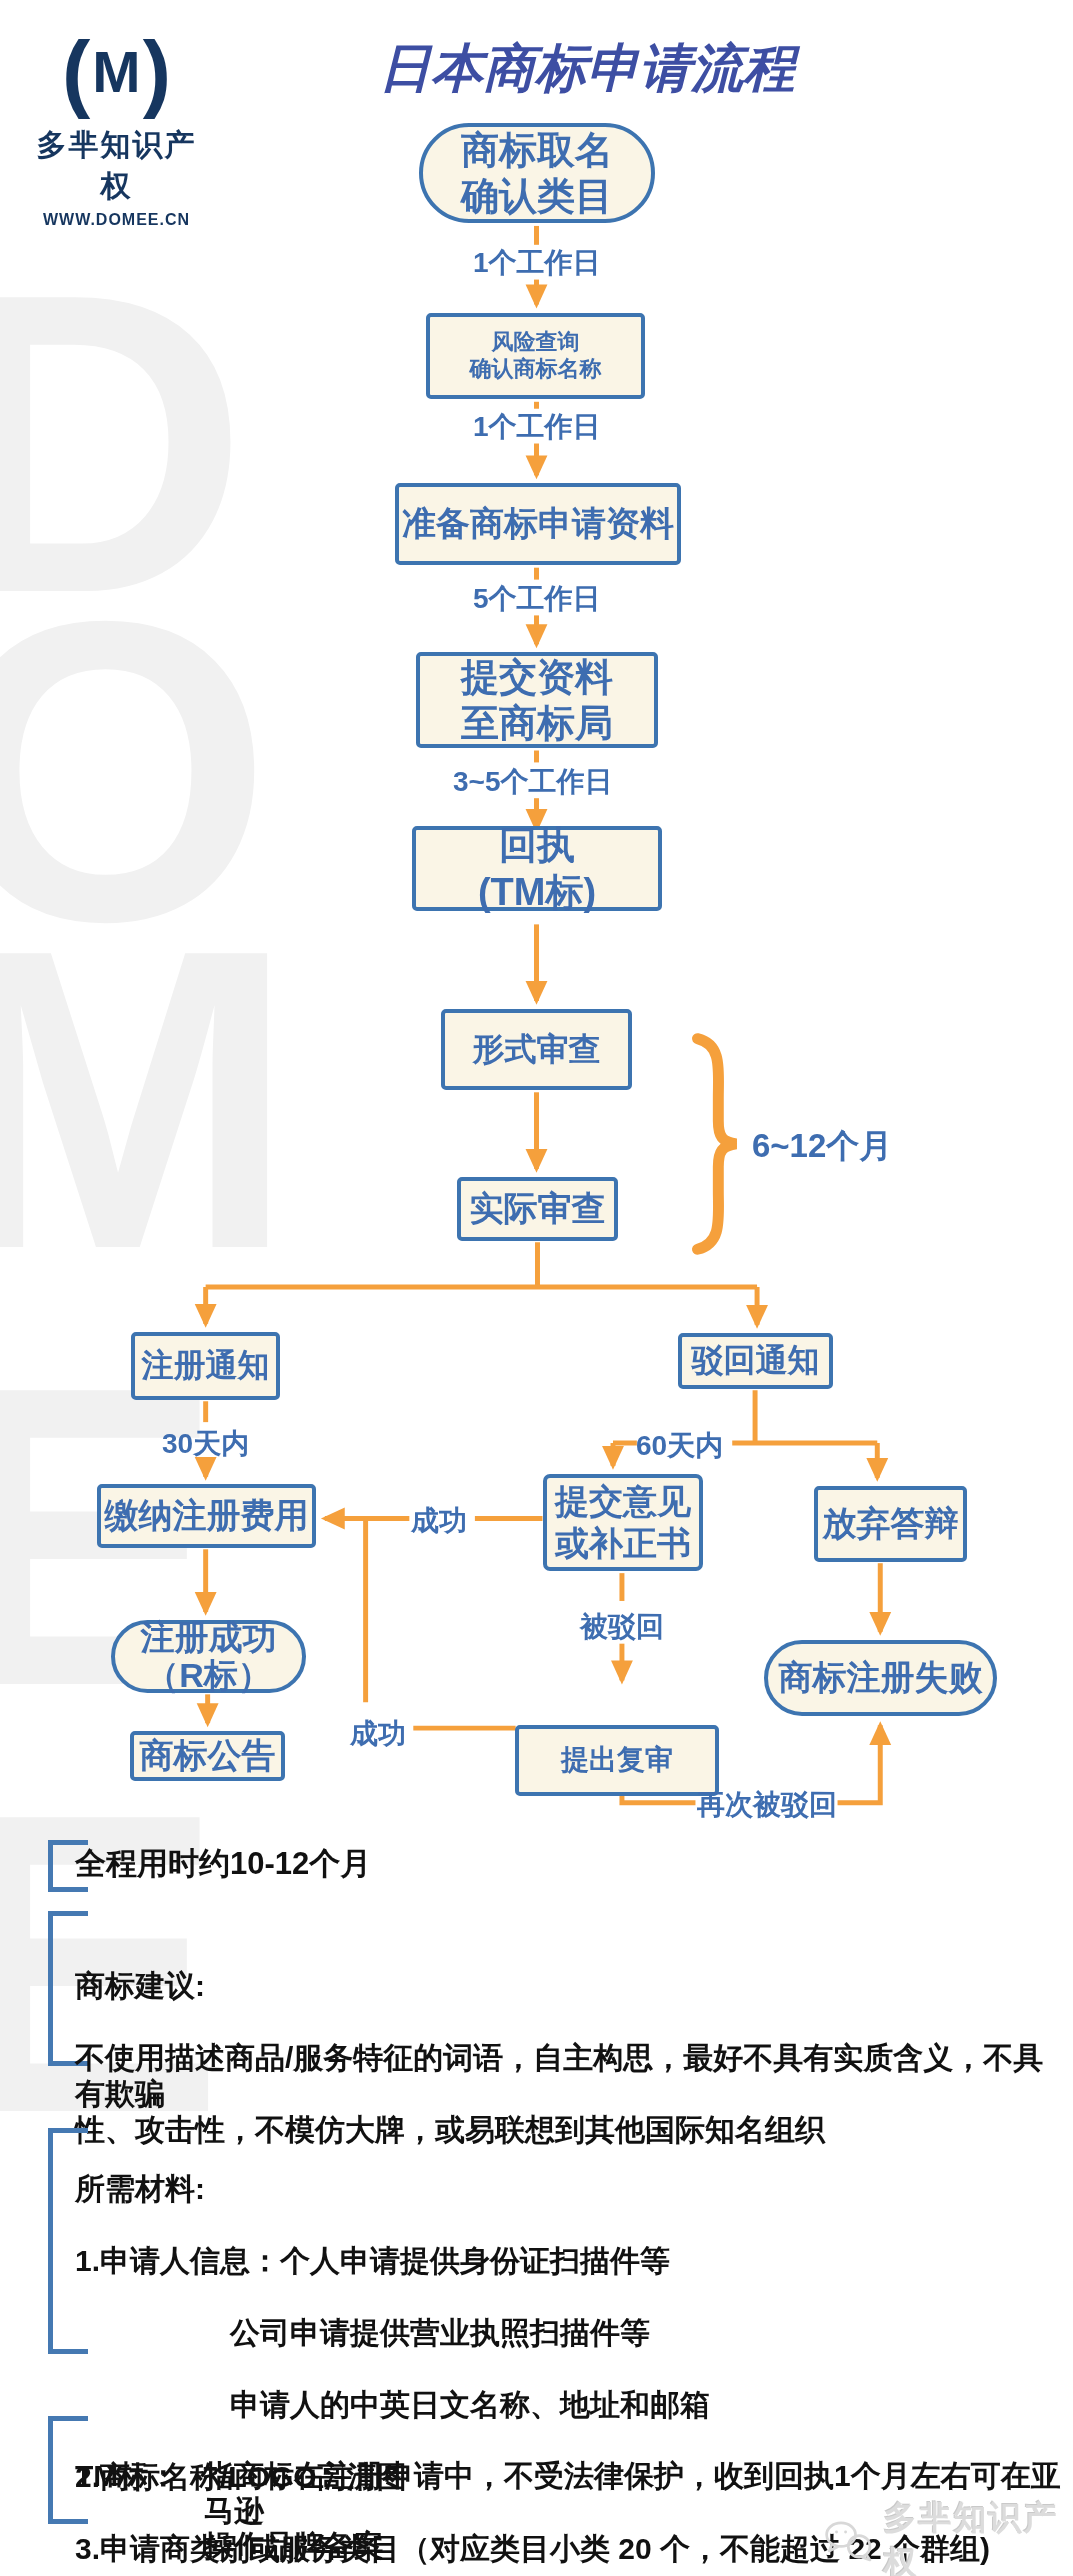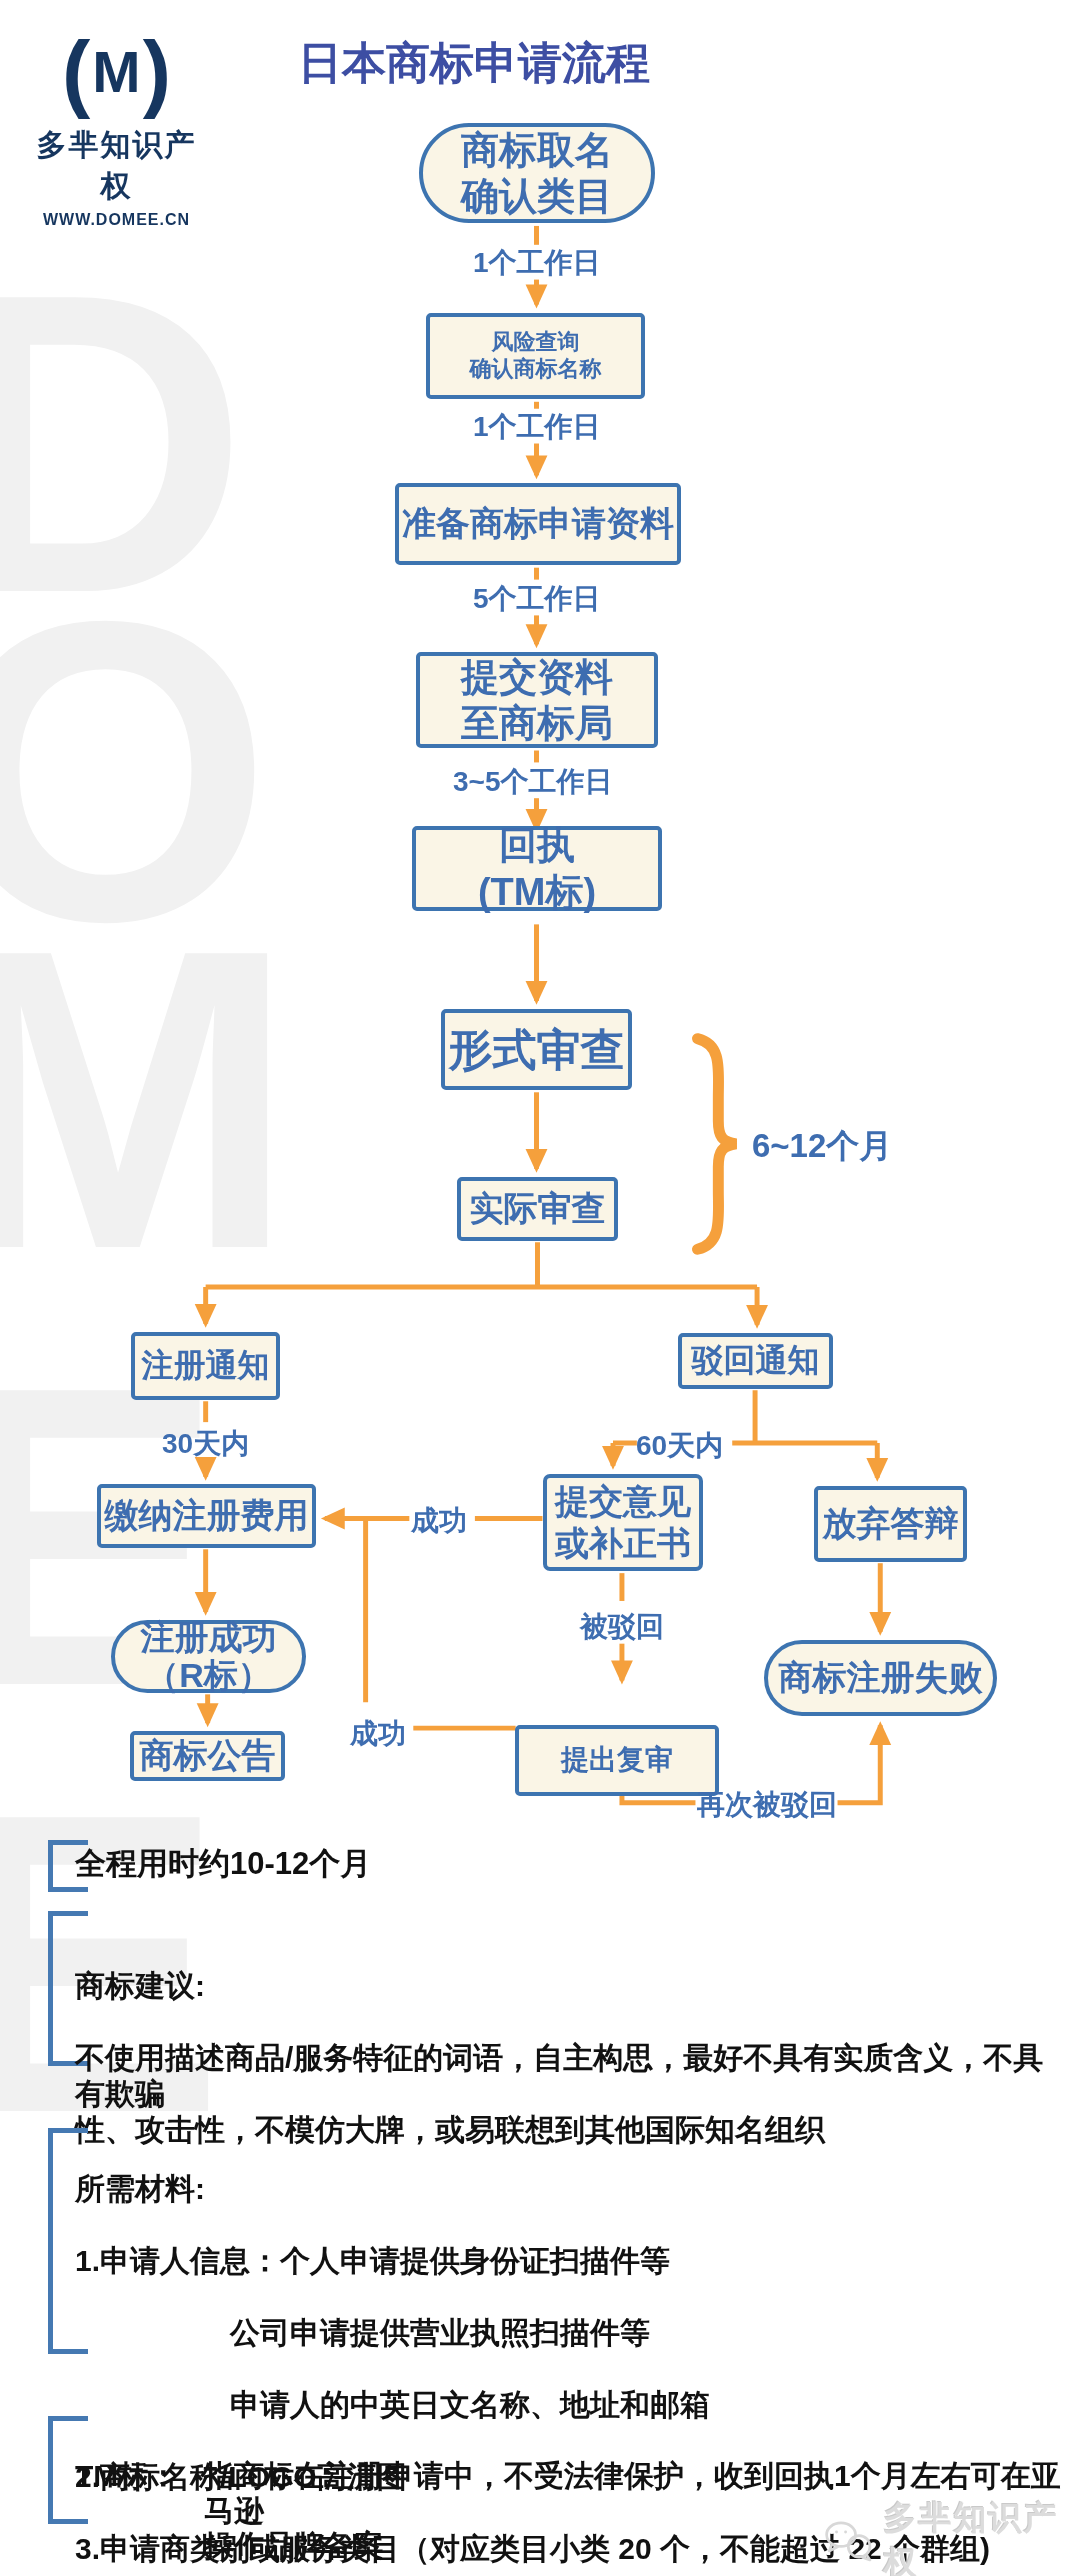--- a/index.html
+++ b/index.html
@@ -7,22 +7,22 @@
         font-family:"Liberation Sans",sans-serif;}
   
   .wm{position:absolute;left:-60px;font-size:427px;font-weight:700;color:#f1f1f1;z-index:0;line-height:1;}
   
   #logo{position:absolute;left:22px;top:18px;width:189px;text-align:center;z-index:2;color:#16365F;}
   #logo .mark{display:flex;align-items:center;justify-content:center;height:107px;}
   #logo .lp,#logo .rp{font-size:85px;font-weight:700;color:#16365F;line-height:1;}
   #logo .mletter{font-size:58px;font-weight:900;color:#16365F;margin:0 2px;}
   #logo .brand{font-size:30px;font-weight:700;letter-spacing:2px;}
   #logo .site{font-size:16px;font-weight:700;letter-spacing:1px;margin-top:4px;}
-  #title{position:absolute;left:298px;top:34px;width:497px;text-align:left;
-         font-size:44px;font-weight:700;color:#3D4EA3;z-index:2;}
+  #title{position:absolute;left:298px;top:34px;width:497px;text-align:right;
+         font-size:52px;font-weight:700;color:#3D4EA3;z-index:2;font-style:italic;}
   
   .box{position:absolute;background:#FAF5E6;border:4px solid #3D74B0;color:#3E6DB0;
        font-weight:700;display:flex;align-items:center;justify-content:center;text-align:center;
        white-space:pre-line;z-index:2;box-sizing:border-box;border-radius:5px;line-height:1.22;}
   .stadium{border-radius:70px;}
   
   .elabel{position:absolute;color:#3E6DB0;font-weight:700;font-size:28px;white-space:nowrap;z-index:2;}
   
   #connectors{position:absolute;left:0;top:0;z-index:1;}
   
@@ -101,21 +101,21 @@
 
   <div class="box stadium" style="left:419px;top:123px;width:236px;height:100px;font-size:38px;">商标取名
 确认类目</div>
   <div class="box" style="left:426px;top:313px;width:219px;height:86px;font-size:22px;">风险查询
 确认商标名称</div>
   <div class="box" style="left:395px;top:483px;width:286px;height:82px;font-size:34px;">准备商标申请资料</div>
   <div class="box" style="left:416px;top:652px;width:242px;height:96px;font-size:38px;">提交资料
 至商标局</div>
   <div class="box" style="left:412px;top:826px;width:250px;height:85px;font-size:38px;">回执
 (TM标)</div>
-  <div class="box" style="left:441px;top:1009px;width:191px;height:81px;font-size:44px;">形式审查</div>
+  <div class="box" style="left:441px;top:1009px;width:191px;height:81px;font-size:32px;">形式审查</div>
   <div class="box" style="left:457px;top:1177px;width:161px;height:64px;font-size:34px;">实际审查</div>
   <div class="box" style="left:131px;top:1332px;width:149px;height:68px;font-size:32px;">注册通知</div>
   <div class="box" style="left:678px;top:1333px;width:155px;height:56px;font-size:32px;">驳回通知</div>
   <div class="box" style="left:97px;top:1484px;width:219px;height:64px;font-size:34px;">缴纳注册费用</div>
   <div class="box" style="left:543px;top:1474px;width:160px;height:97px;font-size:34px;border-radius:7px;">提交意见
 或补正书</div>
   <div class="box" style="left:814px;top:1486px;width:153px;height:76px;font-size:34px;">放弃答辩</div>
   <div class="box stadium" style="left:111px;top:1620px;width:195px;height:73px;font-size:34px;line-height:1.1;">注册成功
 （R标）</div>
   <div class="box" style="left:130px;top:1731px;width:155px;height:50px;font-size:34px;">商标公告</div>

